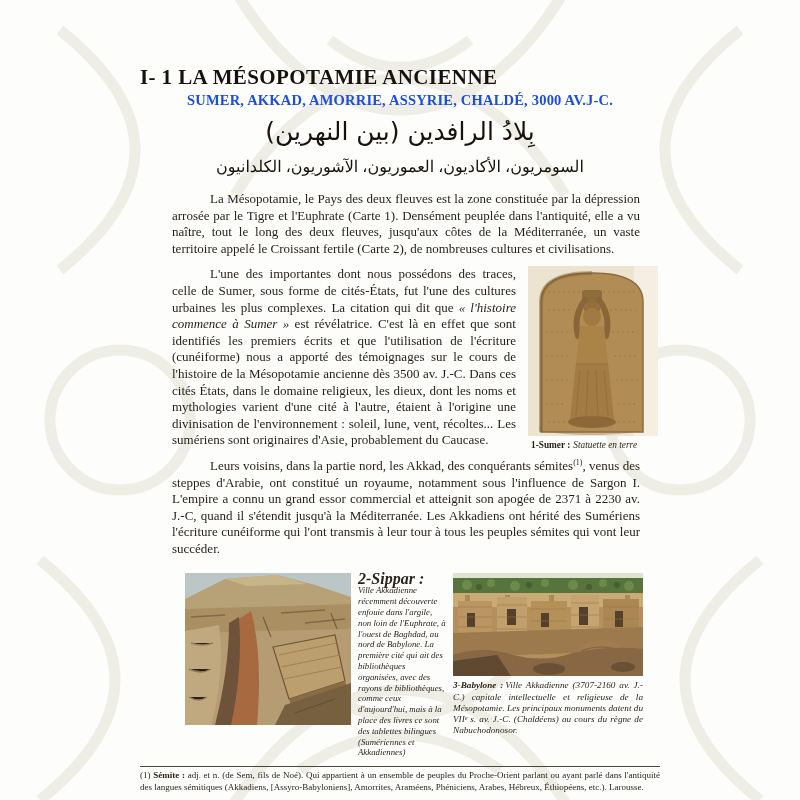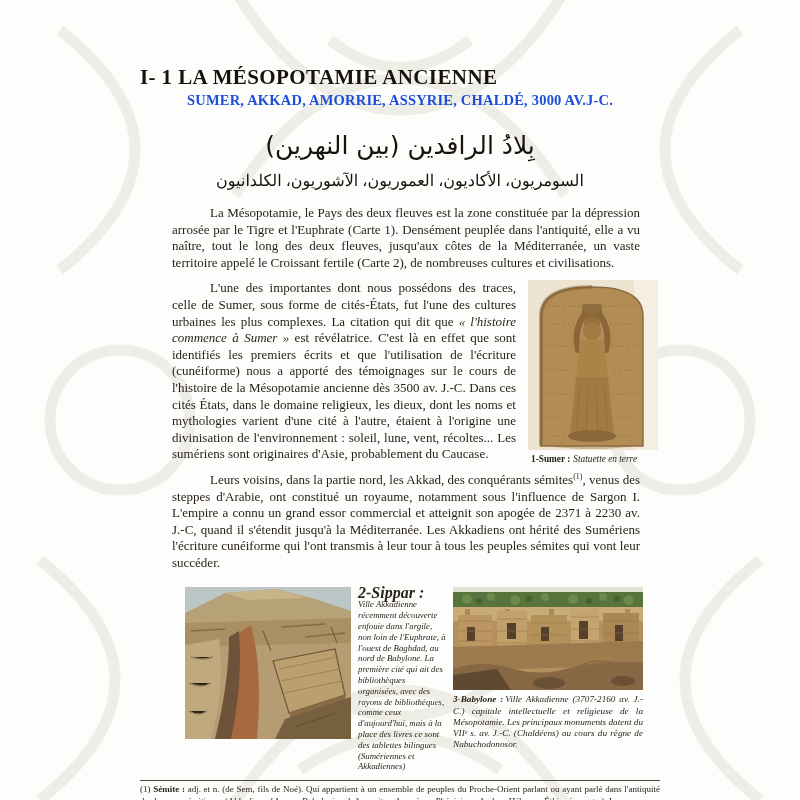--- a/index.html
+++ b/index.html
@@ -12,21 +12,21 @@
   .sheet{position:absolute;left:140px;top:0;width:520px;}
   .title{
     margin:64px 0 0;font-size:21px;line-height:26px;text-align:left;
     font-weight:bold;letter-spacing:.4px;color:#17120c;
   }
   .subtitle{
     margin:1px 0 0;font-size:14.5px;line-height:18px;text-align:center;
     font-weight:bold;letter-spacing:.2px;color:#1d4ed8;
   }
   .arabic-1{
-    margin-top:17px;font-family:"DejaVu Sans", sans-serif;direction:rtl;
+    margin-top:3px;font-family:"DejaVu Sans", sans-serif;direction:rtl;
     font-size:25px;line-height:40px;text-align:center;color:#17120c;
   }
   .arabic-2{
     margin-top:1px;font-family:Liberation Serif, serif;direction:rtl;
     font-size:16px;line-height:28px;text-align:center;color:#17120c;
   }
   .bodycol{margin:10px 20px 16px 32px;font-size:13px;line-height:16.6px;text-align:justify;}
   .bodycol p{margin:0;text-indent:38px;}
   .bodycol p.gap{margin-top:9px;}
   .q{font-style:italic;}

